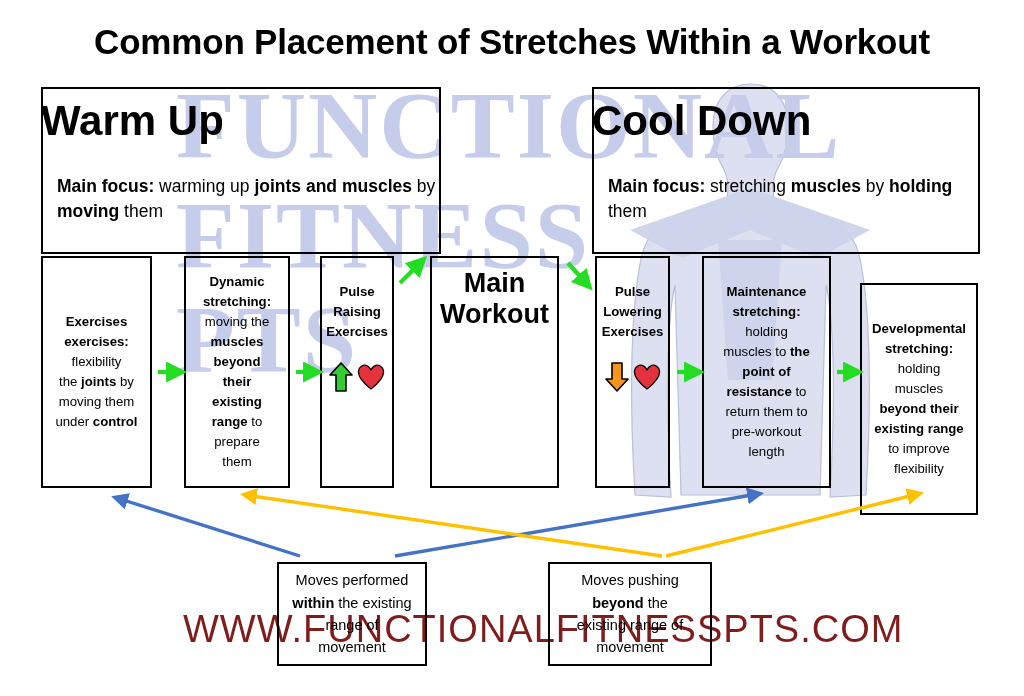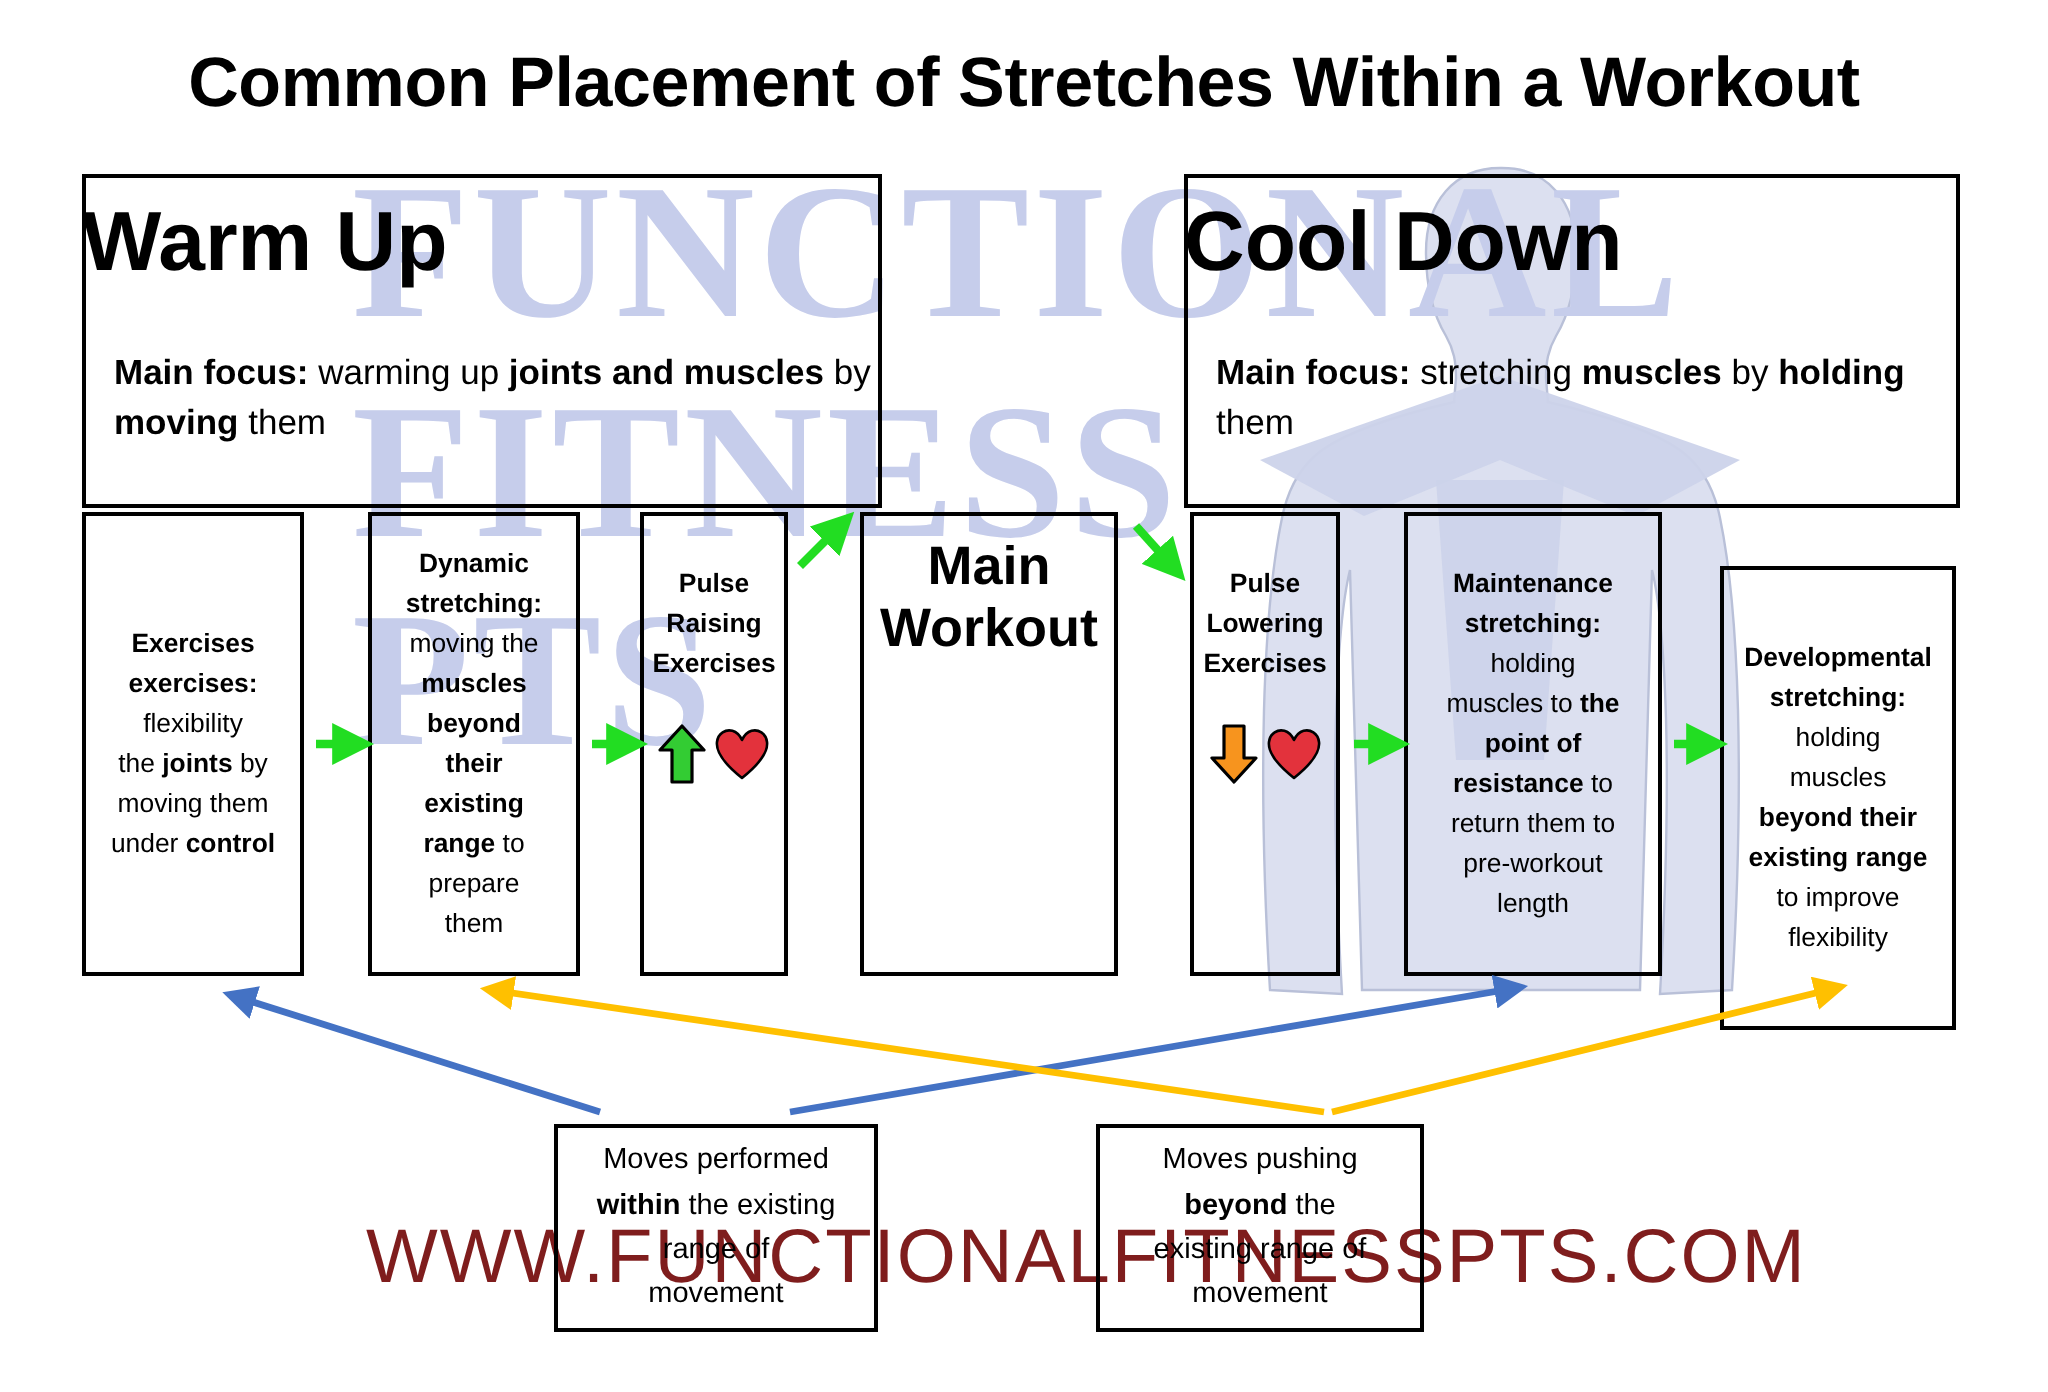--- a/index.html
+++ b/index.html
@@ -65,21 +65,21 @@
   
   .pulse-icons{display:flex;align-items:center;justify-content:center;gap:4px;margin-top:20px;}
 
   
   .caption{
     position:absolute;border:2.5px solid #000;box-sizing:border-box;z-index:4;background:transparent;
     display:flex;align-items:center;justify-content:center;text-align:center;
     font-size:14.5px;line-height:1.55;padding:5px 8px;
   }
   .caption b{font-weight:700;}
-  #cap-within{left:277px;top:562px;width:162px;height:104px;}
+  #cap-within{left:277px;top:562px;width:150px;height:104px;}
   #cap-beyond{left:548px;top:562px;width:164px;height:104px;}
 
   
   #arrows{position:absolute;left:0;top:0;width:1024px;height:696px;z-index:5;pointer-events:none;}
 </style>
 </head>
 <body>
 
 <div id="canvas">
 

